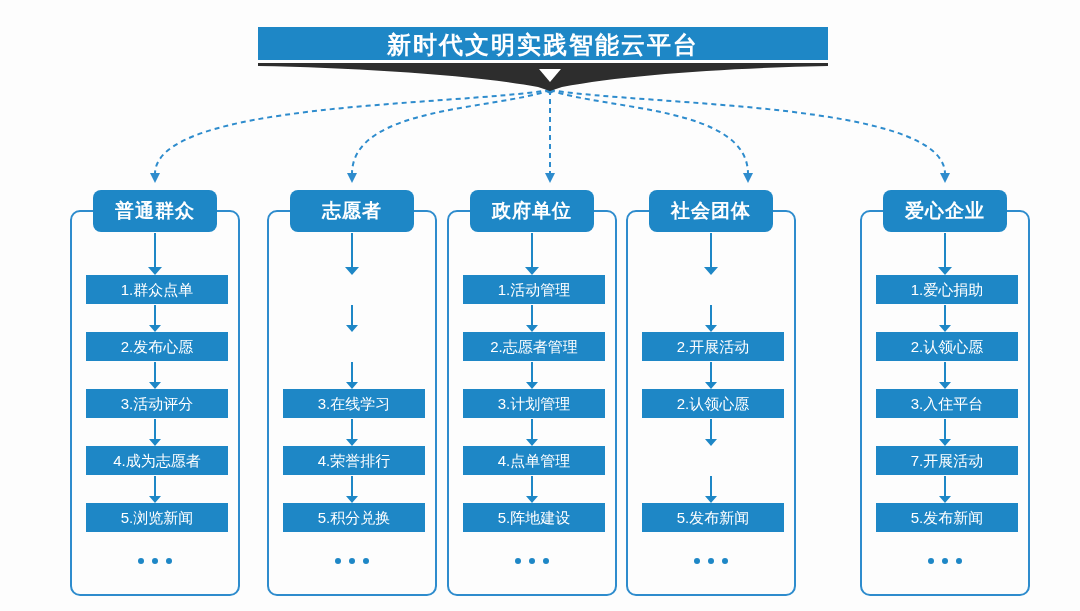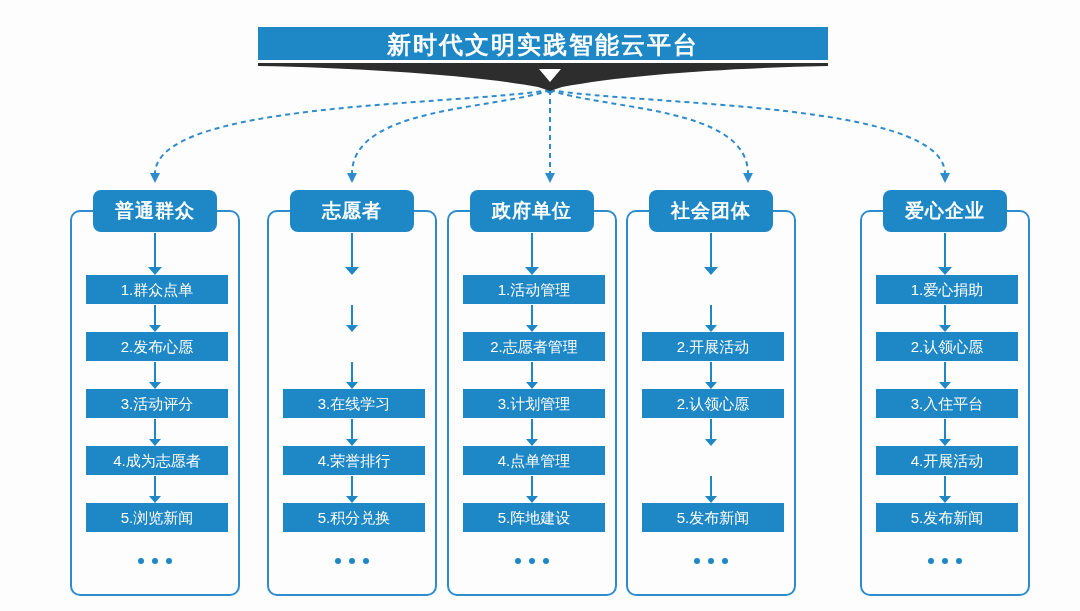--- a/index.html
+++ b/index.html
@@ -186,21 +186,21 @@
   <div class="column c5">
     <div class="col-frame"></div>
     <div class="col-header">爱心企业</div>
     <div class="varrow a0"></div>
     <div class="step s1">1.爱心捐助</div>
     <div class="varrow a1"></div>
     <div class="step s2">2.认领心愿</div>
     <div class="varrow a2"></div>
     <div class="step s3">3.入住平台</div>
     <div class="varrow a3"></div>
-    <div class="step s4">4.开展活动</div>
+    <div class="step s4">7.开展活动</div>
     <div class="varrow a4"></div>
     <div class="step s5">5.发布新闻</div>
     <div class="dots" aria-label="...">
         <i></i>
         <i></i>
         <i></i>
       </div>
   </div>
 
 </div>

